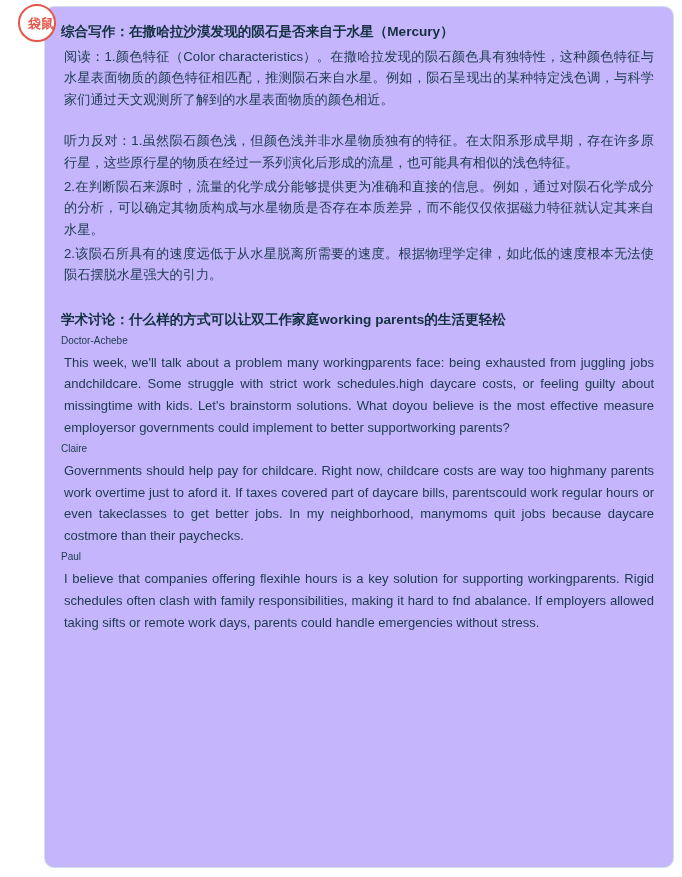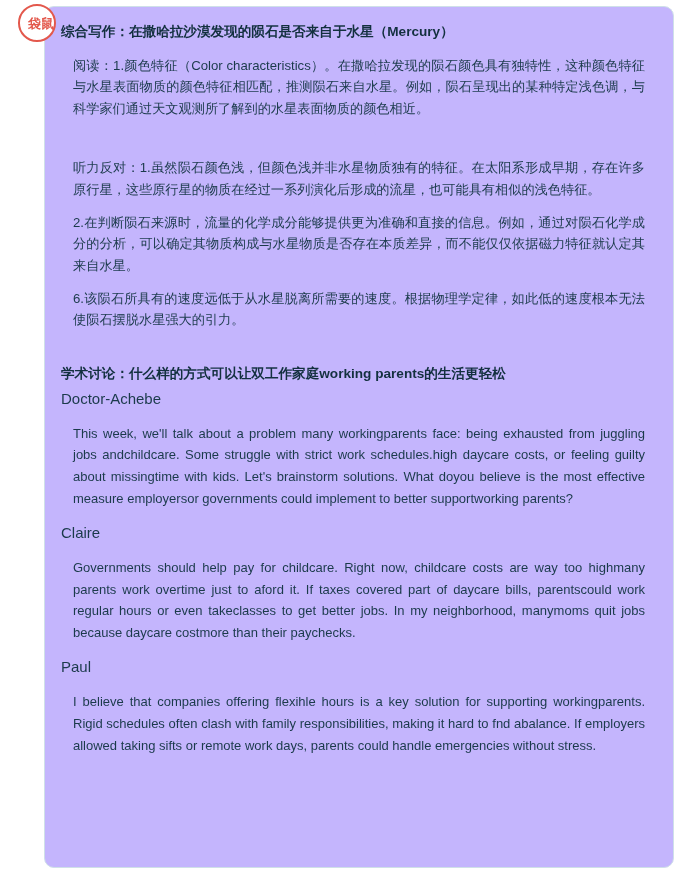--- a/index.html
+++ b/index.html
@@ -56,33 +56,33 @@
   }
 
   .section-title {
     font-weight: bold;
     color: #13303f;
     font-size: 13.6px;
     margin: 0 0 2px 0;
   }
 
   .para {
-    margin: 12px;
+    margin: 3px;
     text-align: justify;
     color: #1b3a4b;
   }
 
   .para.en {
     font-size: 13px;
     line-height: 1.66;
   }
 
   .speaker {
     margin: 0;
-    font-size: 15px;
+    font-size: 10px;
     color: #1b3a4b;
     line-height: 1.6;
   }
   .gap-md { height: 14px; }
   .gap-lg { height: 20px; }
 </style>
 </head>
 <body>
 
 <div class="logo-badge">
@@ -91,21 +91,21 @@
 
 <div class="card">
   <div class="doc">
 
     <div class="section">
       <p class="section-title">综合写作：在撒哈拉沙漠发现的陨石是否来自于水星（Mercury）</p>
       <p class="para">阅读：1.颜色特征（Color characteristics）。在撒哈拉发现的陨石颜色具有独特性，这种颜色特征与水星表面物质的颜色特征相匹配，推测陨石来自水星。例如，陨石呈现出的某种特定浅色调，与科学家们通过天文观测所了解到的水星表面物质的颜色相近。</p>
       <div class="gap-md"></div>
       <p class="para">听力反对：1.虽然陨石颜色浅，但颜色浅并非水星物质独有的特征。在太阳系形成早期，存在许多原行星，这些原行星的物质在经过一系列演化后形成的流星，也可能具有相似的浅色特征。</p>
       <p class="para">2.在判断陨石来源时，流量的化学成分能够提供更为准确和直接的信息。例如，通过对陨石化学成分的分析，可以确定其物质构成与水星物质是否存在本质差异，而不能仅仅依据磁力特征就认定其来自水星。</p>
-      <p class="para">6.该陨石所具有的速度远低于从水星脱离所需要的速度。根据物理学定律，如此低的速度根本无法使陨石摆脱水星强大的引力。</p>
+      <p class="para">2.该陨石所具有的速度远低于从水星脱离所需要的速度。根据物理学定律，如此低的速度根本无法使陨石摆脱水星强大的引力。</p>
     </div>
 
     <div class="gap-lg"></div>
 
     <div class="section">
       <p class="section-title">学术讨论：什么样的方式可以让双工作家庭working parents的生活更轻松</p>
 
       <p class="speaker">Doctor-Achebe</p>
       <p class="para en">This week, we'll talk about a problem many workingparents face: being exhausted from juggling jobs andchildcare. Some struggle with strict work schedules.high daycare costs, or feeling guilty about missingtime with kids. Let's brainstorm solutions. What doyou believe is the most effective measure employersor governments could implement to better supportworking parents?</p>
 

